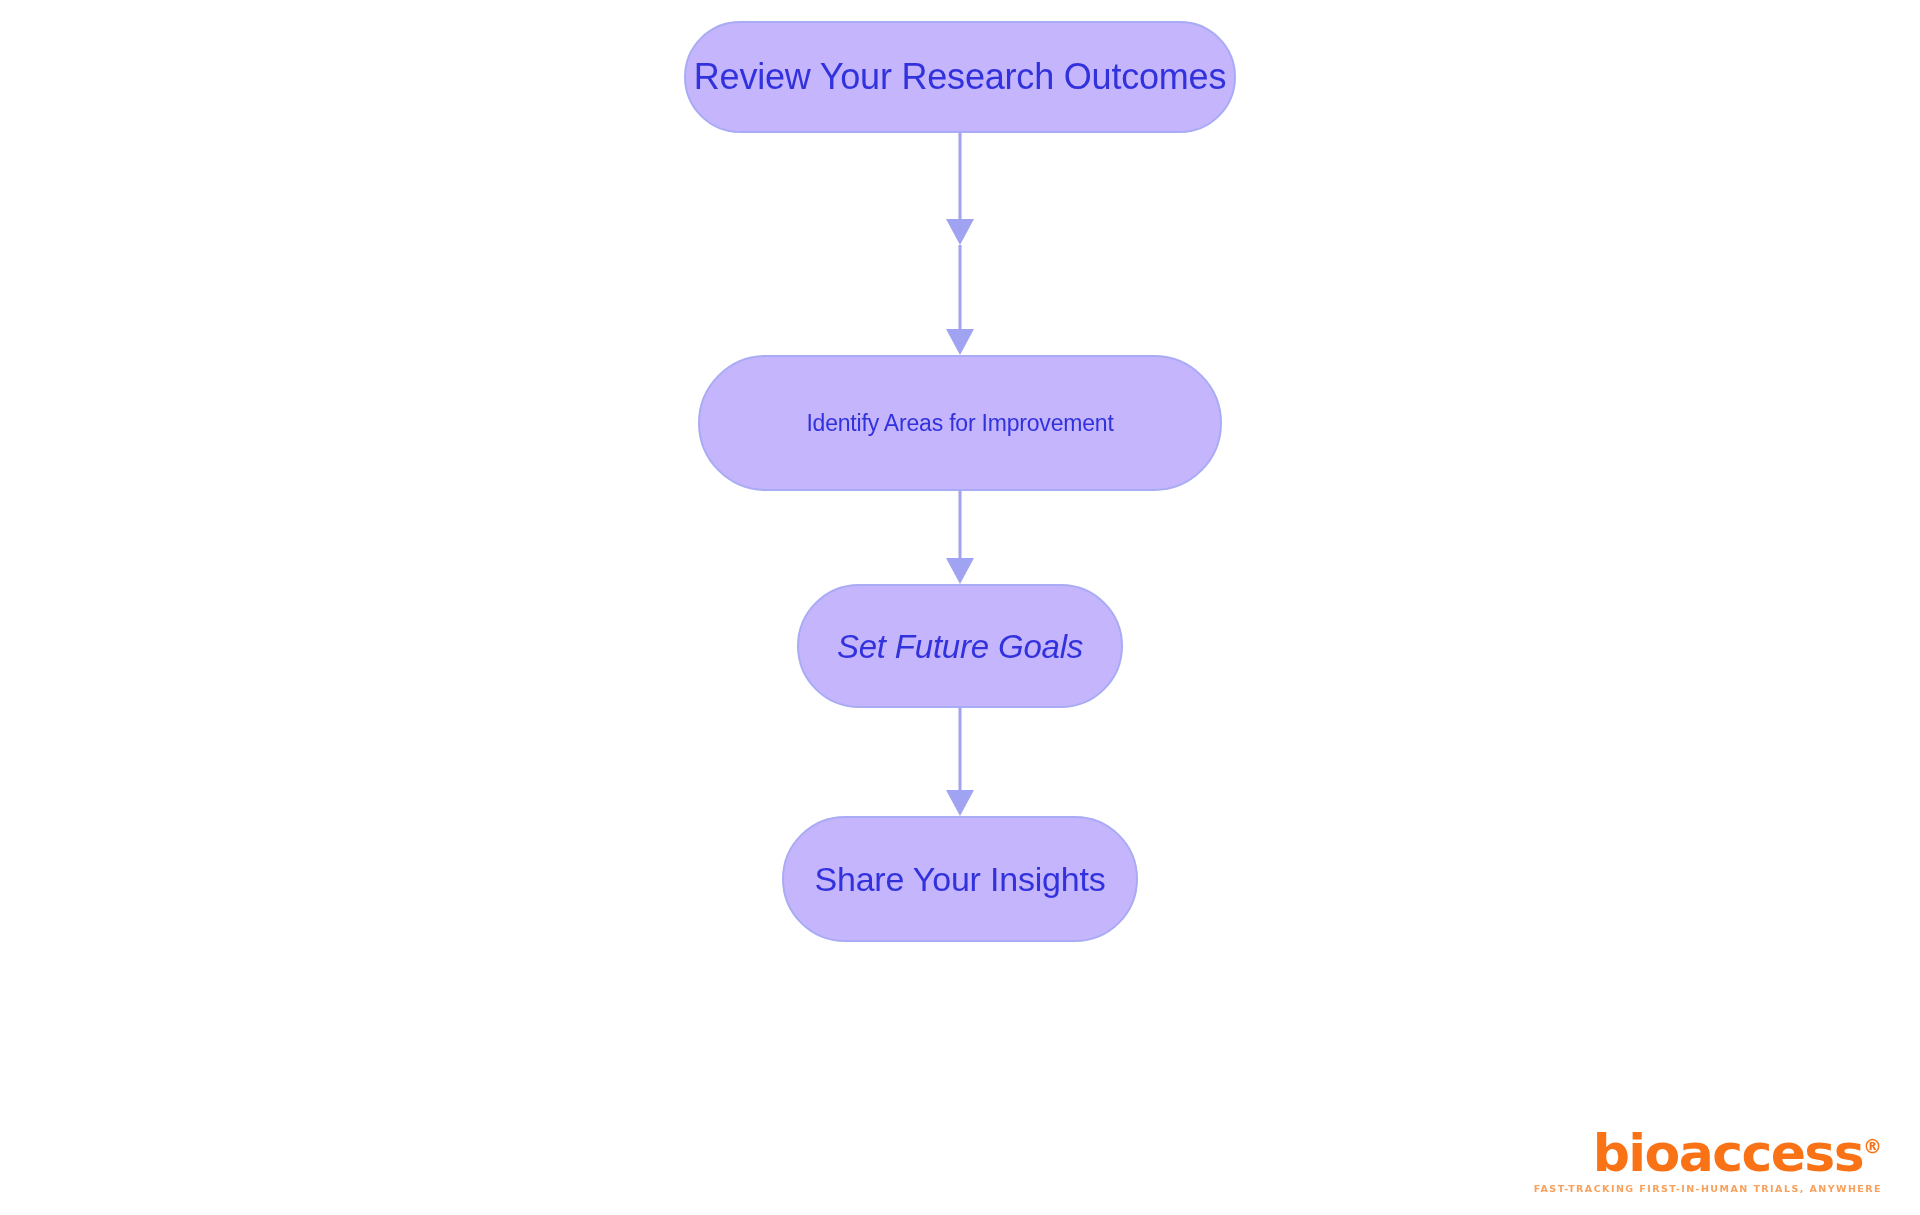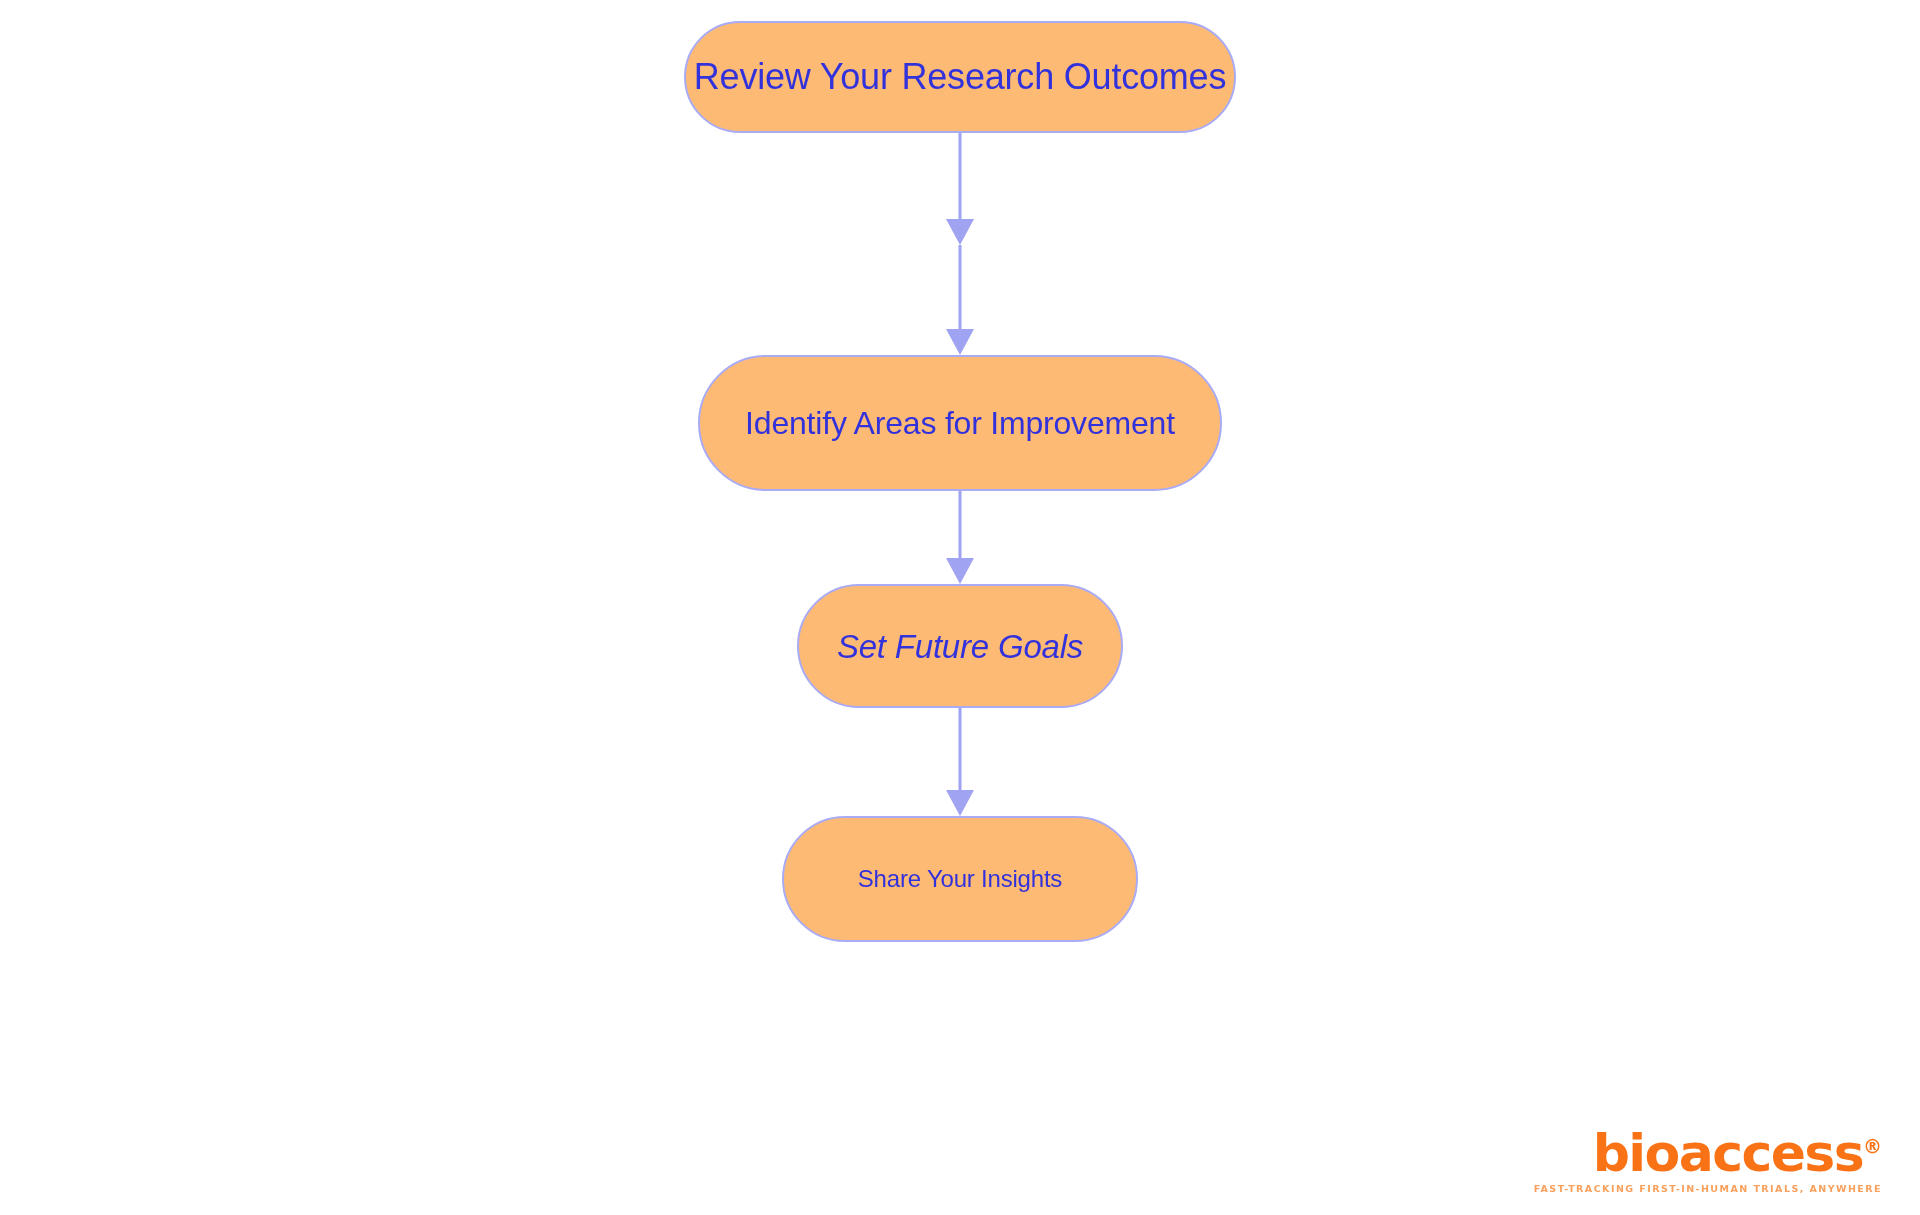--- a/index.html
+++ b/index.html
@@ -31,48 +31,48 @@
     display: flex;
     flex-direction: column;
     align-items: center;
   }
 
   .node {
     box-sizing: border-box;
     display: flex;
     align-items: center;
     justify-content: center;
-    background: #fdba74;
+    background: #c4b5fd;
     border: 2px solid #a9abf5;
     border-radius: 9999px;
     color: #3232dd;
     letter-spacing: -0.2px;
     white-space: nowrap;
     user-select: none;
   }
 
   .node-label {
     line-height: 1;
   }
 
   
   .node-0 { width: 552px; height: 112px; margin-top: 21px; }
   .node-0 .node-label { font-size: 36px; }
 
   .node-1 { width: 326px; height: 124px; }
   .node-1 .node-label { font-size: 33px; }
 
   .node-2 { width: 524px; height: 136px; }
-  .node-2 .node-label { font-size: 32px; }
+  .node-2 .node-label { font-size: 23px; }
 
   .node-3 { width: 326px; height: 124px; font-style: italic; }
   .node-3 .node-label { font-size: 33px; }
 
   .node-4 { width: 356px; height: 126px; }
-  .node-4 .node-label { font-size: 24px; }
+  .node-4 .node-label { font-size: 34px; }
 
   
   .connector {
     position: relative;
     width: 28px;
     display: flex;
     justify-content: center;
   }
   .connector-0 { height: 112px; }
   .connector-1 { height: 110px; }

